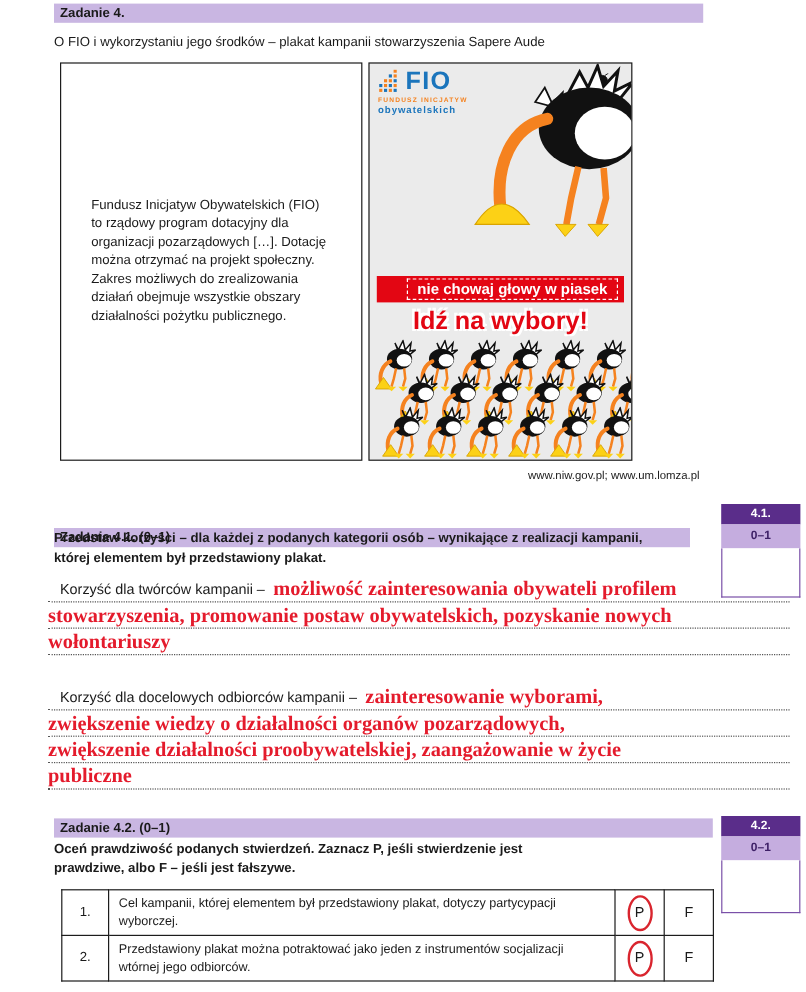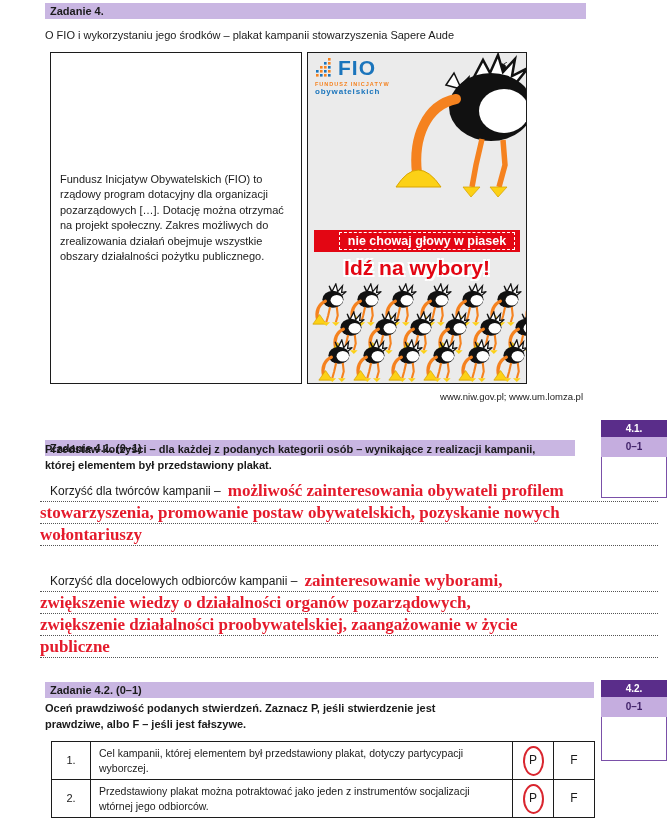--- a/index.html
+++ b/index.html
@@ -24,21 +24,21 @@
   
   .intro{position:absolute;left:45px;top:29px;font-size:11px;}
   .instr{position:absolute;left:45px;font-weight:bold;font-size:11px;line-height:16px;}
   .instr-41{top:441px;width:515px;}
   .instr-42{top:700px;width:452px;}
 
   
   .figure{position:absolute;left:50px;top:52px;width:533px;height:332px;}
   .src-box{position:absolute;left:0;top:0;width:252px;height:332px;border:1.5px solid #1c1c1c;
            box-sizing:border-box;display:flex;align-items:center;background:#fff;}
-  .src-box p{margin:0;padding:0 7px 0 9px;font-size:11px;line-height:15.5px;}
+  .src-box p{margin:16px;padding:0 7px 0 9px;font-size:11px;line-height:15.5px;}
   .poster{position:absolute;left:257px;top:0;width:220px;height:332px;border:1.5px solid #1c1c1c;
           box-sizing:border-box;background:#ebebeb;overflow:hidden;}
 
   
   .fio-logo{position:absolute;left:7px;top:5px;}
   .fio-top{display:flex;align-items:flex-start;gap:4px;}
   .fio-name{color:#1b75bc;font-weight:bold;font-size:21px;line-height:20px;letter-spacing:1px;}
   .fio-sub1{color:#f5821f;font-weight:bold;font-size:5.5px;letter-spacing:1px;margin-top:3px;text-transform:uppercase;}
   .fio-sub2{color:#1b75bc;font-weight:bold;font-size:8px;letter-spacing:0.8px;}
   .sapere{position:absolute;right:7px;top:5px;text-align:center;color:#111;margin-left:40px;}

